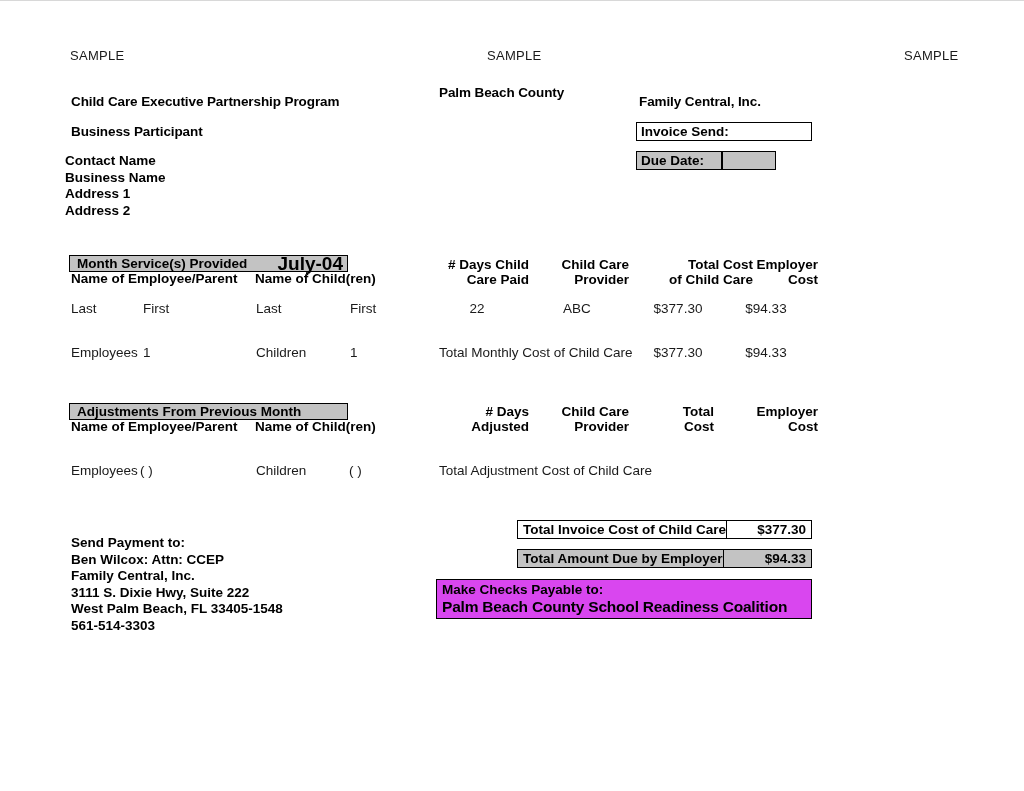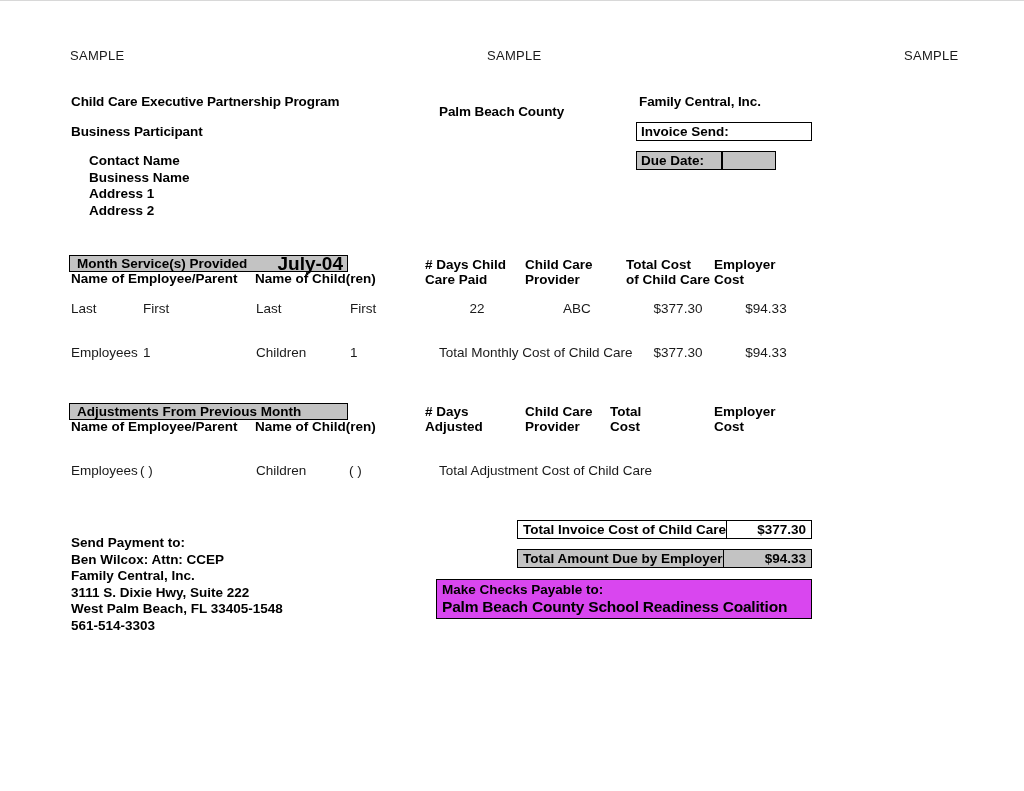--- a/index.html
+++ b/index.html
@@ -92,21 +92,21 @@
     font-size: 19px;
     padding-right: 4px;
     white-space: nowrap;
     line-height: 1;
   }
 
   
   .colhead {
     font-weight: bold;
     font-size: 13.5px;
-    text-align: left;
+    text-align: right;
     line-height: 15px;
     white-space: nowrap;
   }
   .colhead.left { text-align: left; }
 
   .cell {
     font-size: 13.5px;
     font-weight: 400;
     color: #1a1a1a;
     white-space: nowrap;
@@ -177,26 +177,26 @@
 </head>
 <body>
 
 <div id="page">
 
   <div class="abs sample" style="left:70px; top:47px;">SAMPLE</div>
   <div class="abs sample" style="left:487px; top:47px;">SAMPLE</div>
   <div class="abs sample" style="left:904px; top:47px;">SAMPLE</div>
 
   <div class="abs bold" style="left:71px; top:93px;">Child Care Executive Partnership Program</div>
-  <div class="abs bold" style="left:439px; top:103px;">Palm Beach County</div>
+  <div class="abs bold" style="left:439px; top:84px;">Palm Beach County</div>
   <div class="abs bold" style="left:639px; top:93px;">Family Central, Inc.</div>
 
   <div class="abs bold" style="left:71px; top:123px;">Business Participant</div>
 
-  <div class="abs" style="left:89px; top:152px;">
+  <div class="abs" style="left:65px; top:152px;">
     <div class="addr-line">Contact Name</div>
     <div class="addr-line">Business Name</div>
     <div class="addr-line">Address 1</div>
     <div class="addr-line">Address 2</div>
   </div>
 
   <div class="abs datebox" style="left:636px; top:121px; width:176px;">
     <span class="lbl">Invoice Send:</span>
     <span class="val"></span>
   </div>
@@ -216,21 +216,21 @@
   <div class="abs colhead left" style="left:255px; top:270px;">Name of Child(ren)</div>
 
   <div class="abs colhead" style="left:425px; top:256px; width:104px;">
     <div># Days Child</div>
     <div>Care Paid</div>
   </div>
   <div class="abs colhead" style="left:525px; top:256px; width:104px;">
     <div>Child Care</div>
     <div>Provider</div>
   </div>
-  <div class="abs colhead" style="left:626px; top:256px; width:104px;">
+  <div class="abs colhead" style="left:649px; top:256px; width:104px;">
     <div>Total Cost</div>
     <div>of Child Care</div>
   </div>
   <div class="abs colhead" style="left:714px; top:256px; width:104px;">
     <div>Employer</div>
     <div>Cost</div>
   </div>
 
   <div class="abs" style="left:0; top:300px;">
     <span class="abs cell" style="left:71px; top:0;">Last</span>

